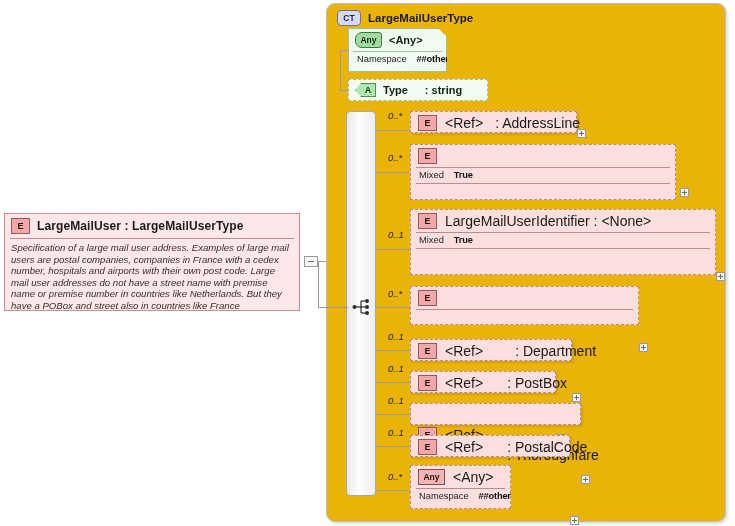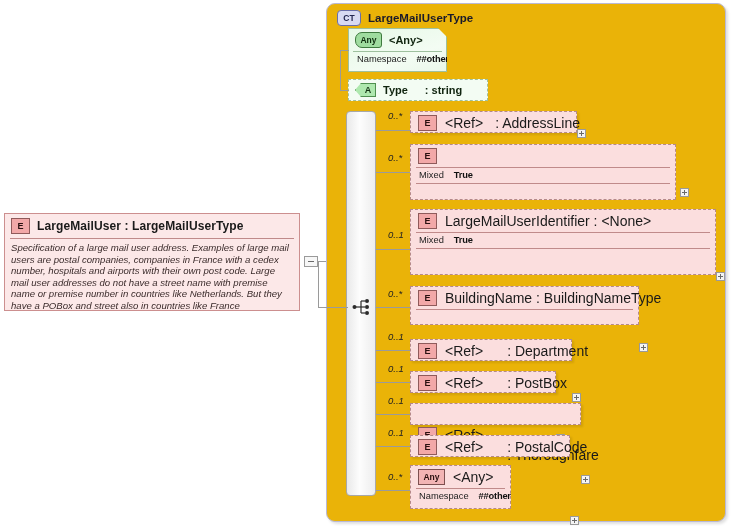--- a/index.html
+++ b/index.html
@@ -321,33 +321,32 @@
   </div>
   <div class="row-sep"></div>
 </div>
 <div class="abs plusbox" style="left:716px; top:243px;"></div>
 
 <div class="abs line-h" style="left:376px; top:307px; width:34px;"></div>
 <div class="abs occ" style="left:388px; top:288px;">0..*</div>
 <div class="abs row-box dash" style="left:410px; top:286px; width:229px; height:39px;">
   <div class="row-head">
     <span class="badge badge-E">E</span>
-    <span class="row-title">BuildingName : BuildingNameType</span>
   </div>
   <div class="row-sep"></div>
 </div>
 <div class="abs plusbox" style="left:639px; top:305px;"></div>
 
 <div class="abs line-h" style="left:376px; top:350px; width:34px;"></div>
 <div class="abs occ" style="left:388px; top:331px;">0..1</div>
 <div class="abs row-box dash row-shadow" style="left:410px; top:339px; width:162px; height:22px;">
   <div class="row-head">
     <span class="badge badge-E">E</span>
     <span class="row-title">&lt;Ref&gt;</span>
-    <span class="row-title" style="margin-left:16px;">: Department</span>
+    <span class="row-title" style="margin-left:24px;">: Department</span>
   </div>
 </div>
 <div class="abs plusbox" style="left:572px; top:346px;"></div>
 
 <div class="abs line-h" style="left:376px; top:382px; width:34px;"></div>
 <div class="abs occ" style="left:388px; top:363px;">0..1</div>
 <div class="abs row-box dash row-shadow" style="left:410px; top:371px; width:146px; height:22px;">
   <div class="row-head">
     <span class="badge badge-E">E</span>
     <span class="row-title">&lt;Ref&gt;</span>

